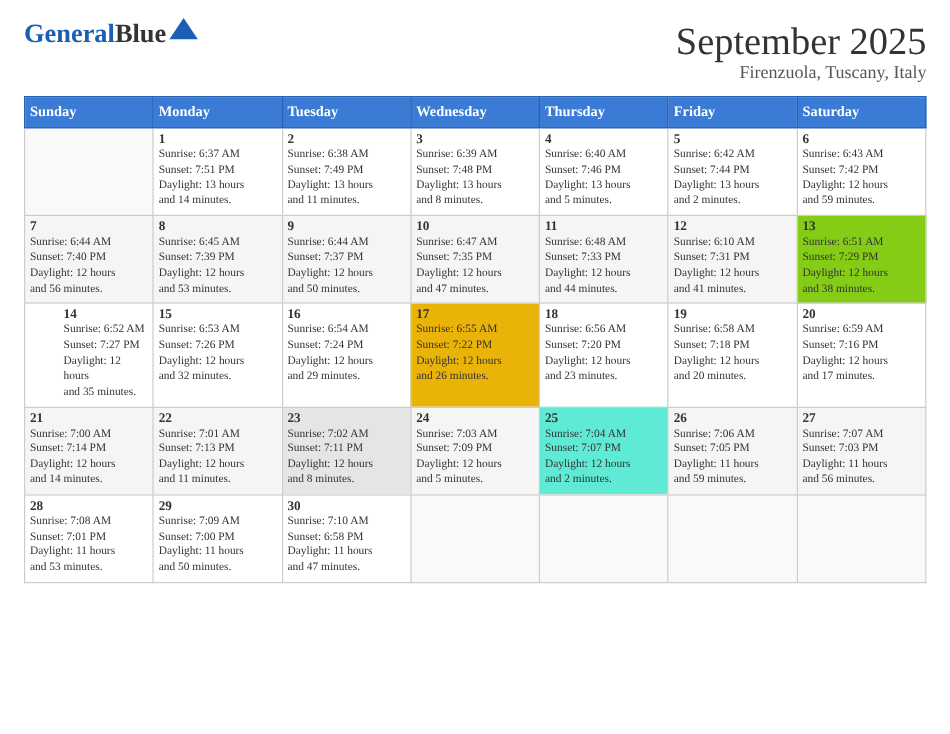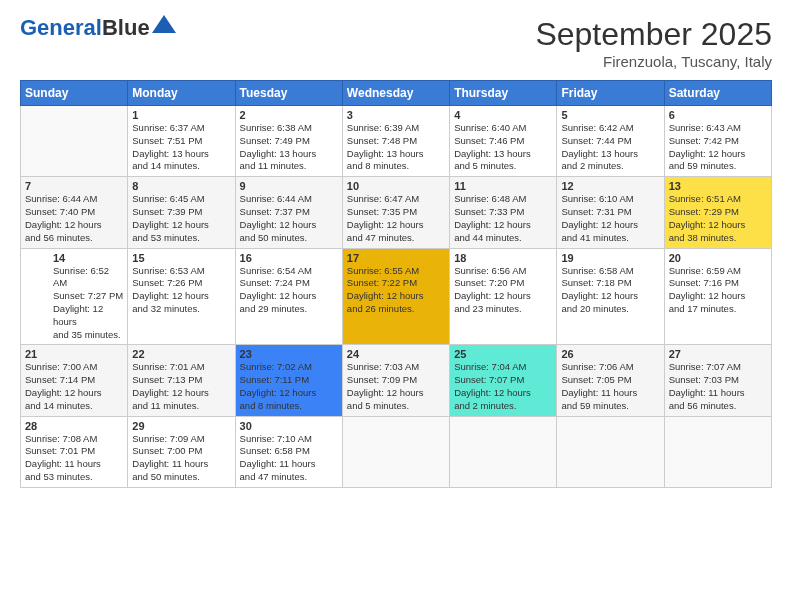--- a/index.html
+++ b/index.html
@@ -9,20 +9,21 @@
       font-family: Arial, sans-serif;
       background: #fff;
       overflow: hidden;
     }
     .page {
       width: 792px;
       height: 496px;
       padding: 16px 20px 10px 20px;
       display: flex;
       flex-direction: column;
+      font-family: Liberation Serif, serif;
     }
     .header {
       display: flex;
       justify-content: space-between;
       align-items: flex-start;
       margin-bottom: 10px;
     }
     .logo {
       display: flex;
       flex-direction: column;
@@ -163,21 +164,21 @@
             <div class="cell-content"><span>Sunrise: 6:47 AM</span><br><span>Sunset: 7:35 PM</span><br><span>Daylight: 12 hours</span><br><span>and 47 minutes.</span></div>
           </td>
           <td style="background: rgb(245, 245, 245);">
             <div class="day-number">11</div>
             <div class="cell-content"><span>Sunrise: 6:48 AM</span><br><span>Sunset: 7:33 PM</span><br><span>Daylight: 12 hours</span><br><span>and 44 minutes.</span></div>
           </td>
           <td style="background: rgb(245, 245, 245);">
             <div class="day-number">12</div>
             <div class="cell-content"><span>Sunrise: 6:10 AM</span><br><span>Sunset: 7:31 PM</span><br><span>Daylight: 12 hours</span><br><span>and 41 minutes.</span></div>
           </td>
-          <td style="background: #fde047;">
+          <td style="background: #84cc16;">
             <div class="day-number">13</div>
             <div class="cell-content"><span>Sunrise: 6:51 AM</span><br><span>Sunset: 7:29 PM</span><br><span>Daylight: 12 hours</span><br><span>and 38 minutes.</span></div>
           </td>
         </tr>
         <tr>
           <td style="background: rgb(255, 255, 255); padding-left: 32px;">
             <div class="day-number">14</div>
             <div class="cell-content"><span>Sunrise: 6:52 AM</span><br><span>Sunset: 7:27 PM</span><br><span>Daylight: 12 hours</span><br><span>and 35 minutes.</span></div>
           </td>
           <td style="background: rgb(255, 255, 255);">
@@ -207,21 +208,21 @@
         </tr>
         <tr>
           <td style="background: rgb(245, 245, 245);">
             <div class="day-number">21</div>
             <div class="cell-content"><span>Sunrise: 7:00 AM</span><br><span>Sunset: 7:14 PM</span><br><span>Daylight: 12 hours</span><br><span>and 14 minutes.</span></div>
           </td>
           <td style="background: rgb(245, 245, 245);">
             <div class="day-number">22</div>
             <div class="cell-content"><span>Sunrise: 7:01 AM</span><br><span>Sunset: 7:13 PM</span><br><span>Daylight: 12 hours</span><br><span>and 11 minutes.</span></div>
           </td>
-          <td style="background: #3b82f6;">
+          <td style="background: #e5e5e5;">
             <div class="day-number">23</div>
             <div class="cell-content"><span>Sunrise: 7:02 AM</span><br><span>Sunset: 7:11 PM</span><br><span>Daylight: 12 hours</span><br><span>and 8 minutes.</span></div>
           </td>
           <td style="background: rgb(245, 245, 245);">
             <div class="day-number">24</div>
             <div class="cell-content"><span>Sunrise: 7:03 AM</span><br><span>Sunset: 7:09 PM</span><br><span>Daylight: 12 hours</span><br><span>and 5 minutes.</span></div>
           </td>
           <td style="background: #5eead4;">
             <div class="day-number">25</div>
             <div class="cell-content"><span>Sunrise: 7:04 AM</span><br><span>Sunset: 7:07 PM</span><br><span>Daylight: 12 hours</span><br><span>and 2 minutes.</span></div>

